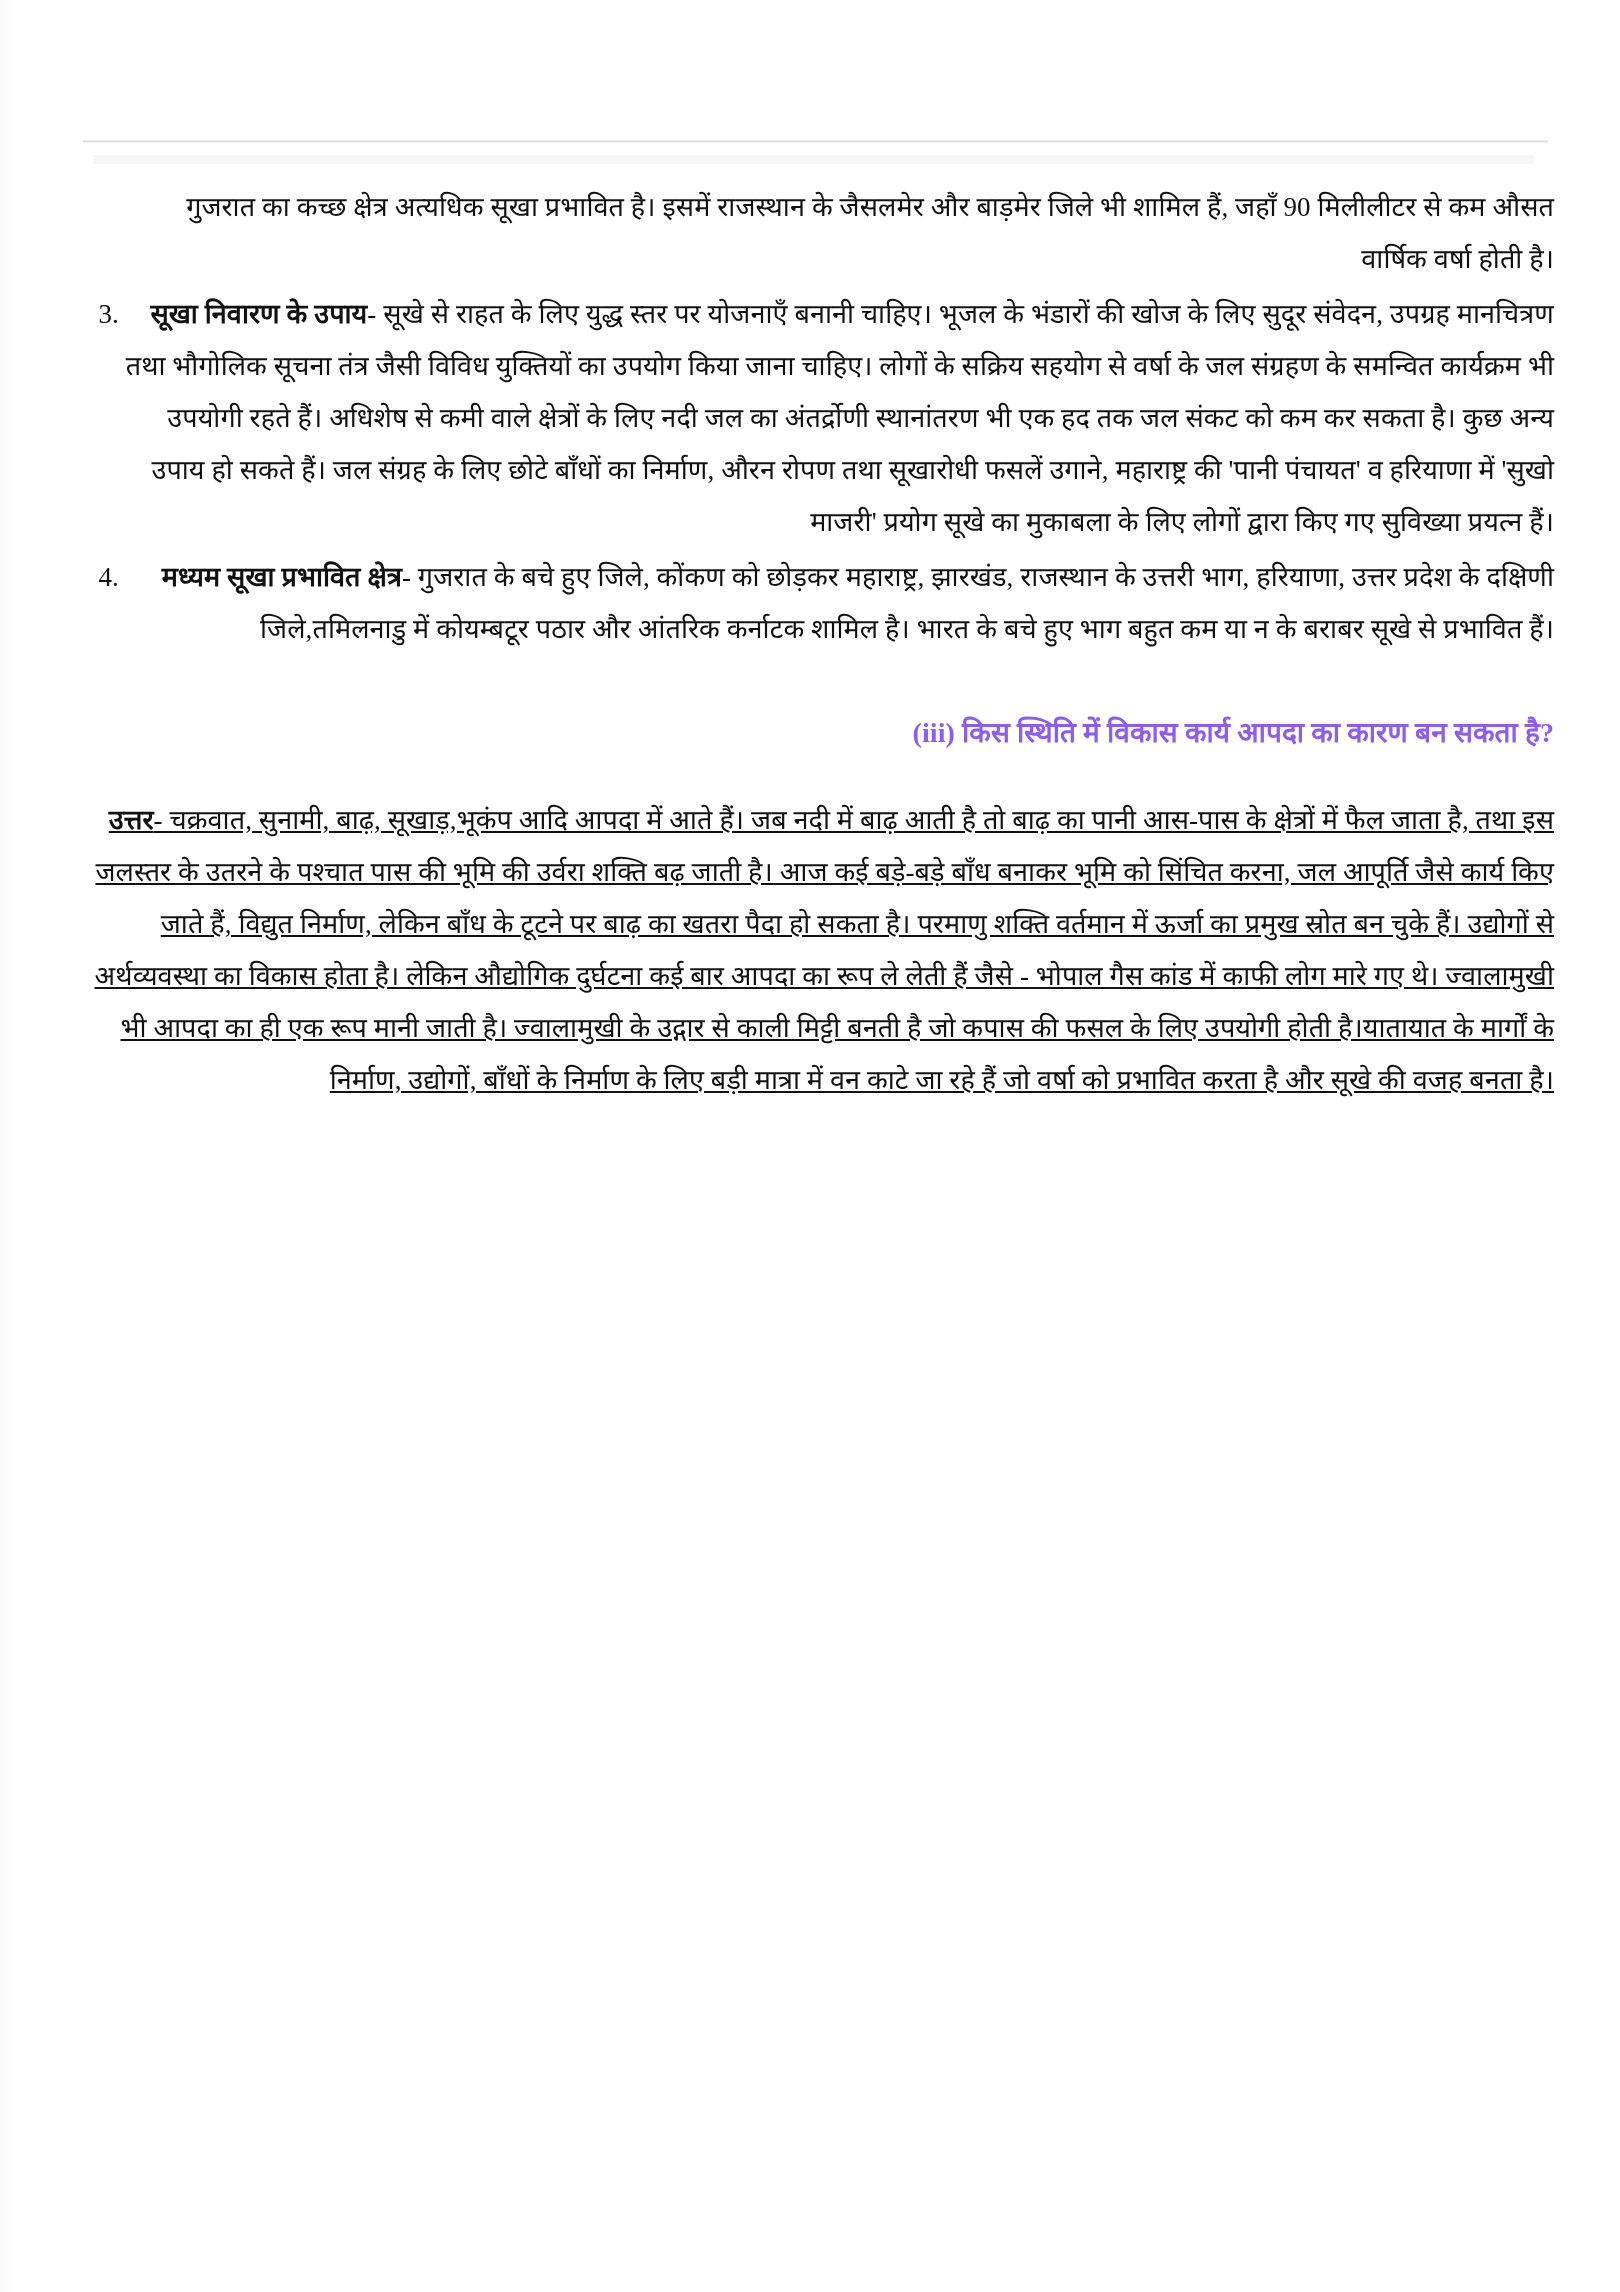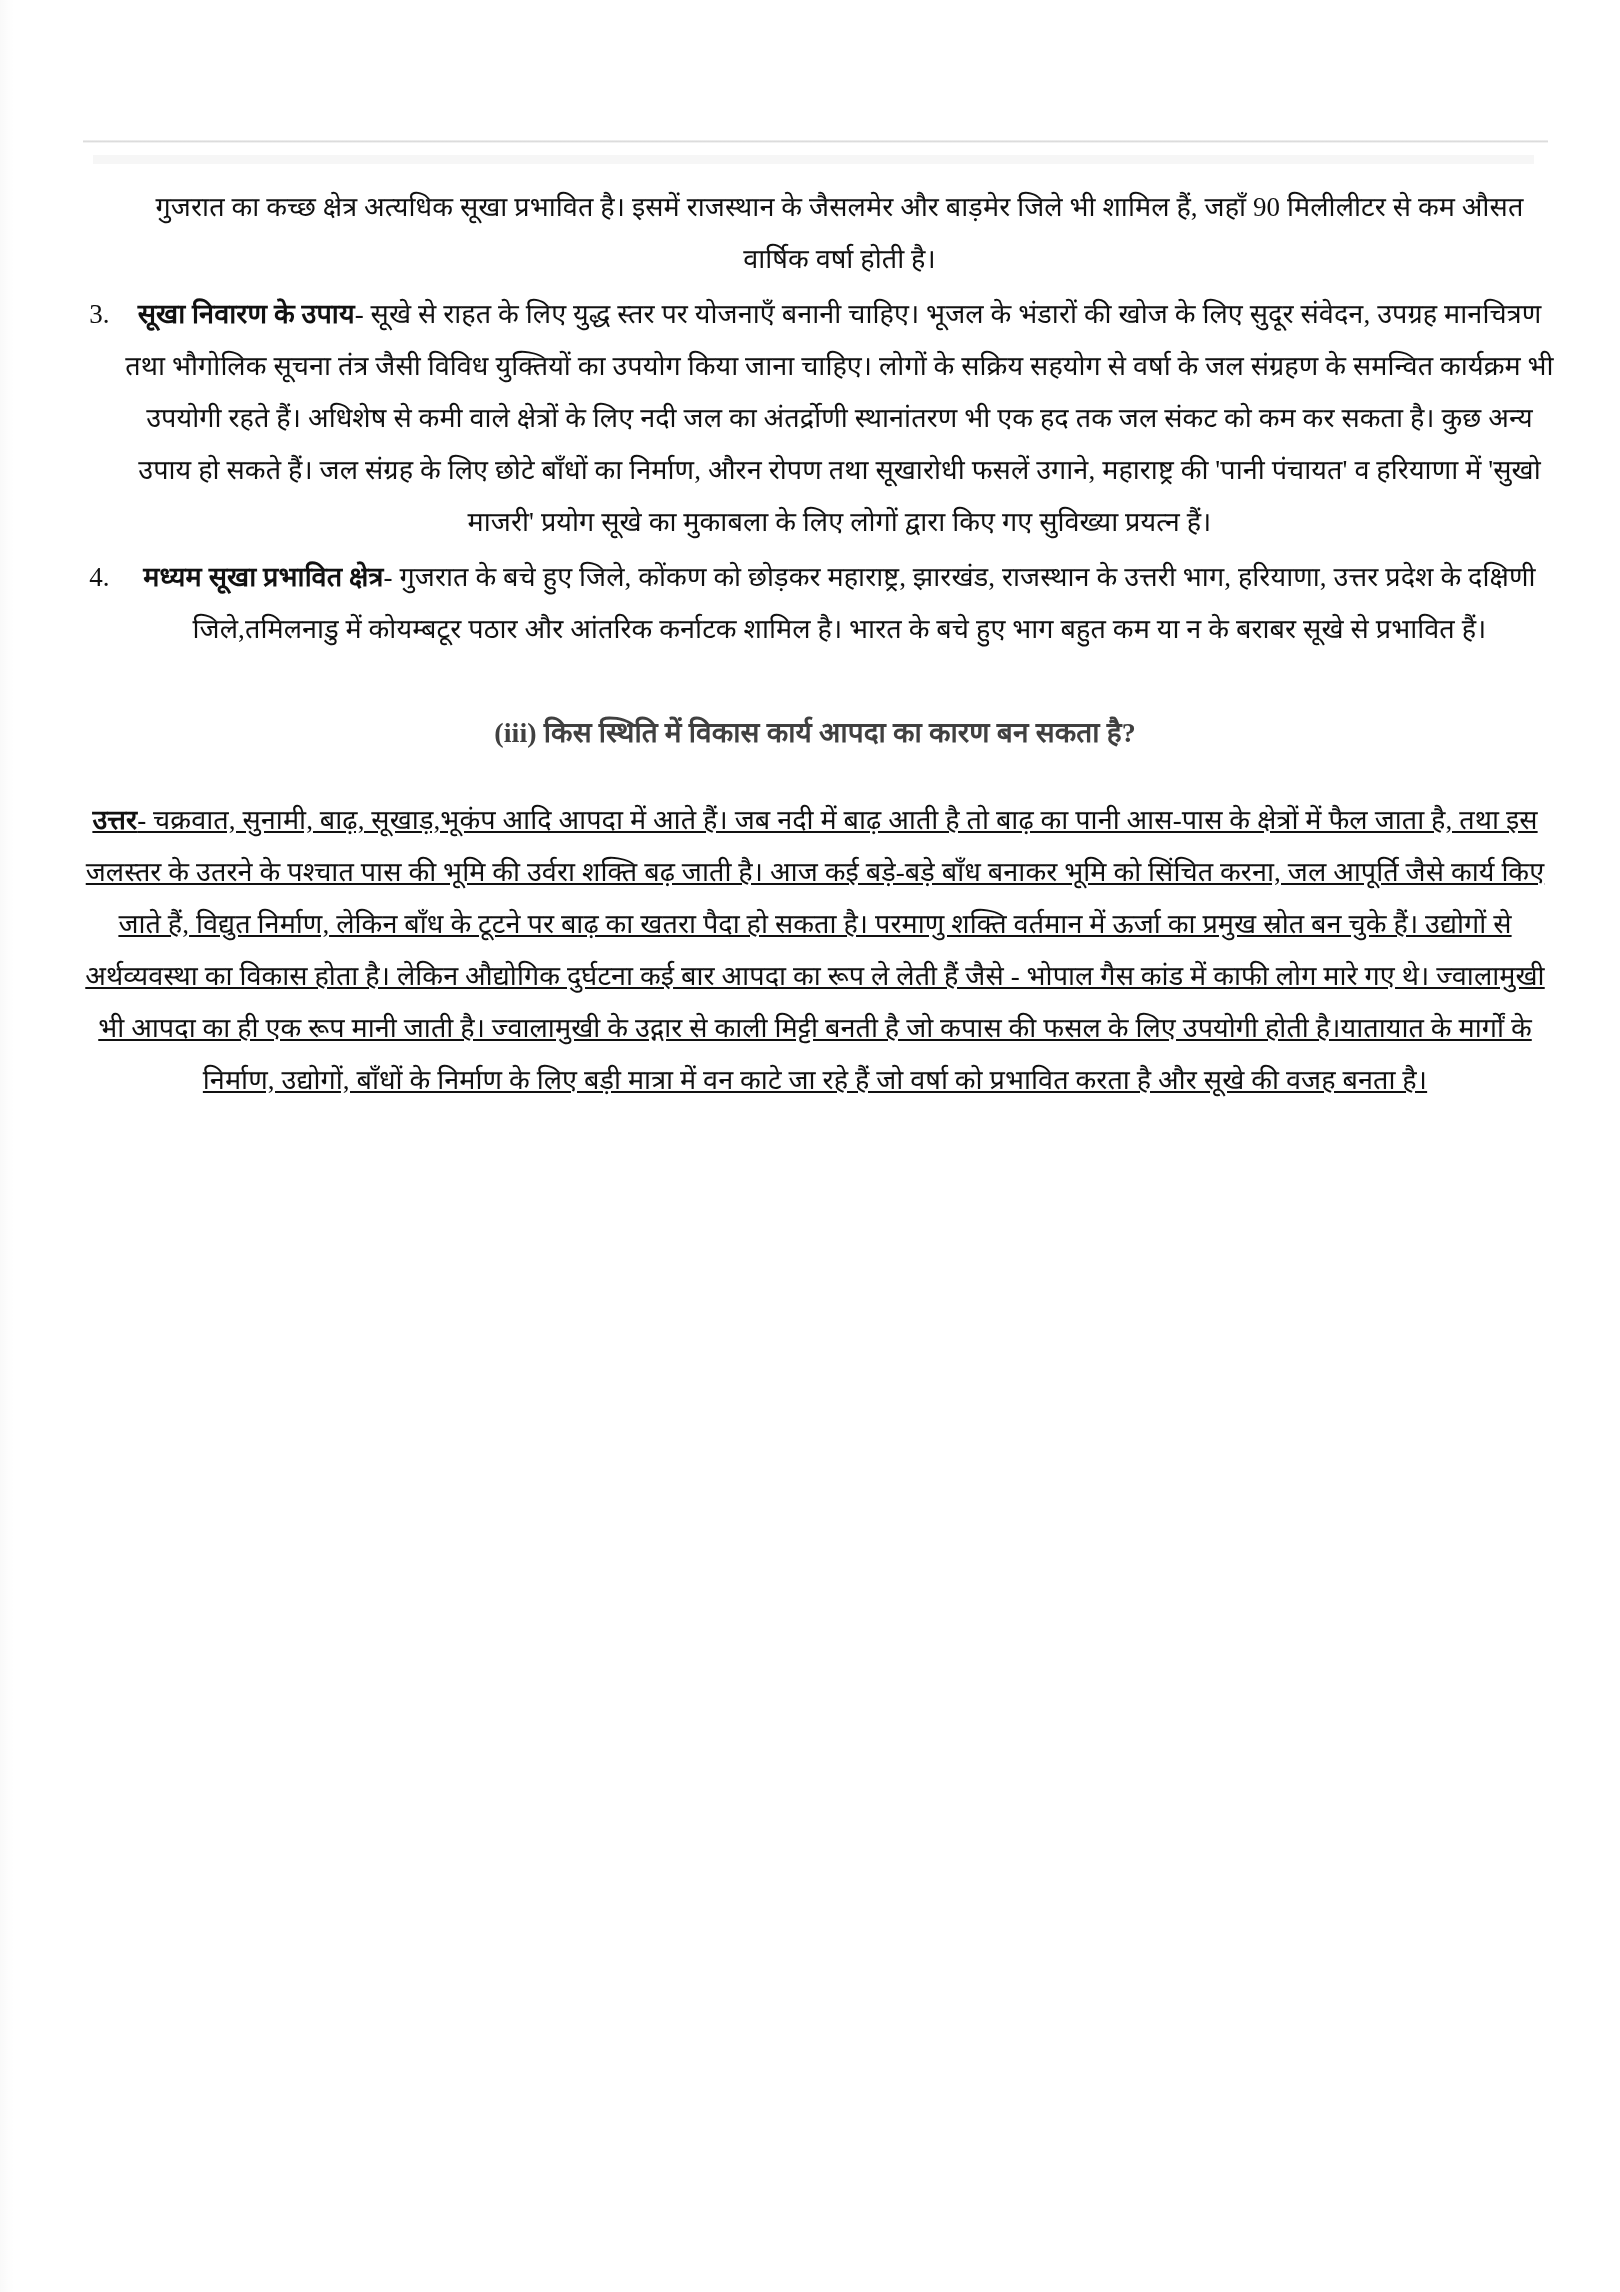--- a/index.html
+++ b/index.html
@@ -49,21 +49,21 @@
     position: absolute;
     left: 76px;
     top: 181px;
     width: 1478px;
   }
 
   p, li {
     margin: 0;
     font-size: 27px;
     line-height: 52px;
-    text-align: center;
+    text-align: right;
     color: #111111;
     letter-spacing: 0.1px;
   }
 
   .lead-para {
     margin-left: 49px;
     width: 1429px;
   }
 
   ol.num-list {
@@ -87,21 +87,21 @@
   }
   .bold-run {
     font-weight: bold;
   }
 
   .section-heading {
     margin-top: 55px;
     font-size: 28px;
     line-height: 45px;
     font-weight: bold;
-    color: #404040;
+    color: #8b5cf6;
   }
 
   .answer-para {
     margin-top: 39px;
     width: 1478px;
     text-decoration: underline;
   }
 
   
   .edge-shade {

